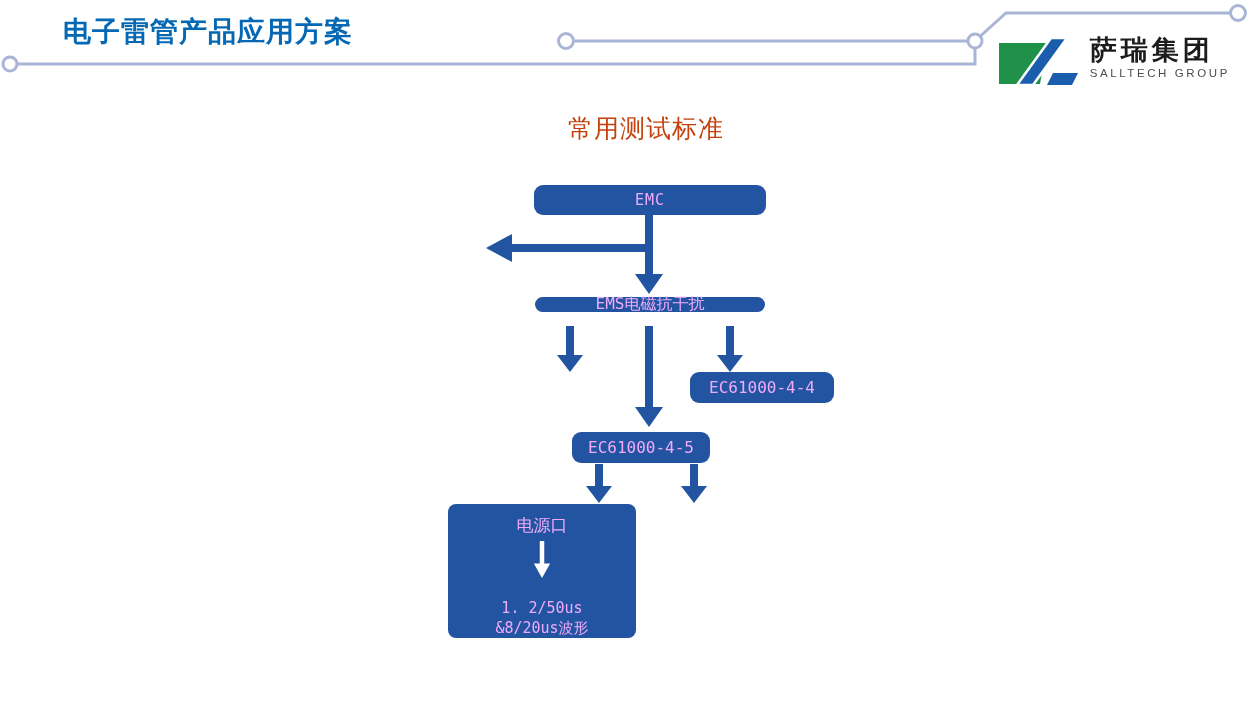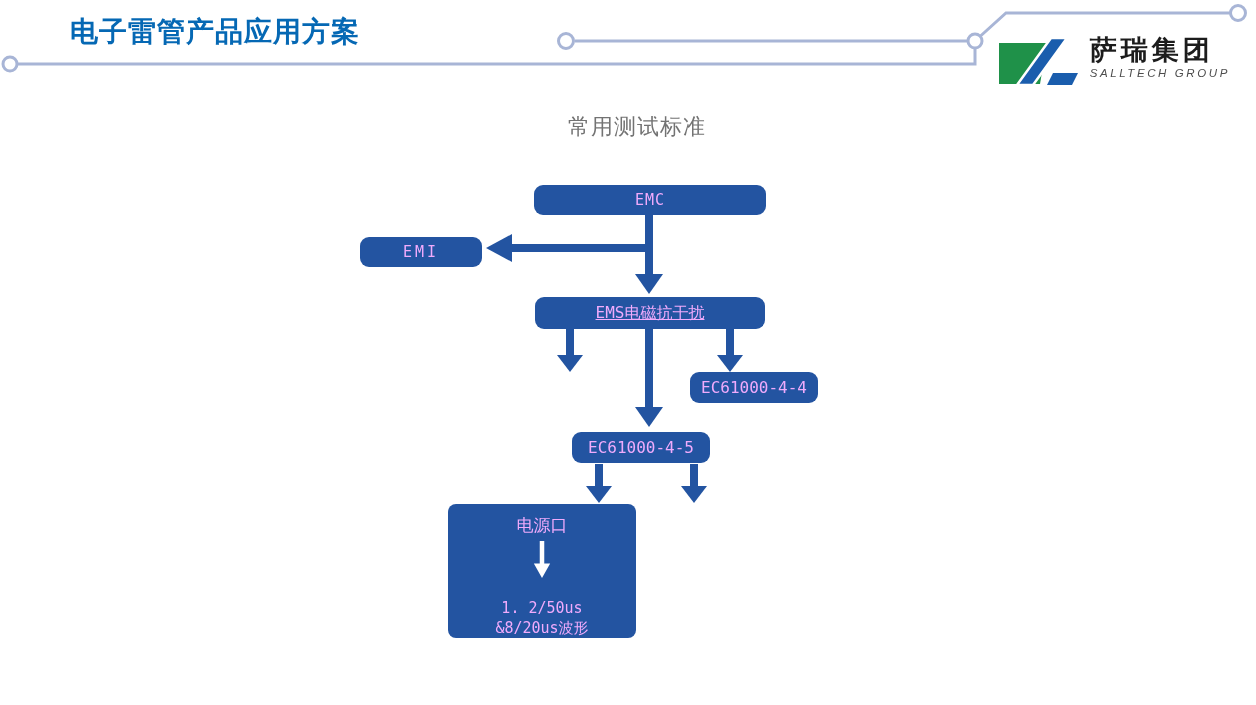--- a/index.html
+++ b/index.html
@@ -5,60 +5,60 @@
   html,body { margin:0; padding:0; background:#ffffff; }
   .slide {
     position:relative;
     width:1256px; height:705px;
     background:#ffffff;
     overflow:hidden;
     font-family:"Liberation Sans", sans-serif;
   }
   
   .slide-title {
-    position:absolute; left:70px; top:13px;
+    position:absolute; left:63px; top:13px;
     font-size:28px; font-weight:bold;
     color:#0568b4; letter-spacing:1px;
     z-index:3;
   }
   .decor-svg { position:absolute; left:0; top:0; z-index:1; }
   .logo {
     position:absolute; right:26px; top:36px;
     display:flex; align-items:flex-start; z-index:3;
   }
   .logo-mark { width:84px; height:47px; margin-right:8px; margin-top:2px; }
   .logo-text { display:flex; flex-direction:column; }
   .logo-cn {
     font-size:27px; font-weight:bold; color:#1c1c1c;
     letter-spacing:4px; line-height:1.1; white-space:nowrap;
   }
   .logo-en {
     font-size:11.5px; color:#4d4d4d; letter-spacing:2.6px;
-    margin-top:1px; white-space:nowrap;font-style:italic;
+    margin-top:1px; white-space:nowrap;
   }
   
   .diagram-heading {
     position:absolute; left:568px; top:112px;
-    font-size:22px; color:#737373; letter-spacing:1px;
+    font-size:25px; color:#c2410c; letter-spacing:1px;
     z-index:3;
   }
   .connectors { position:absolute; left:0; top:0; z-index:1; }
   .node {
     position:absolute; z-index:2;
     background:#2354a1; color:#f0abfc;
     border-radius:9px;
     display:flex; align-items:center; justify-content:center;
     font-family:"DejaVu Sans Mono","Liberation Mono",monospace;
     box-sizing:border-box;
   }
   .node-emc  { left:534px; top:185px; width:232px; height:30px; font-size:15px; letter-spacing:1px; }
   .node-emi  { left:360px; top:237px; width:122px; height:30px; font-size:15px; letter-spacing:3px; }
-  .node-ems  { left:535px; top:297px; width:230px; height:32px; font-size:16px;text-decoration:underline; }
+  .node-ems  { left:535px; top:297px; width:230px; height:15px; font-size:16px; }
   .node-ec2  { left:463px; top:372px; width:154px; height:31px; font-size:16px; }
-  .node-ec4  { left:690px; top:372px; width:128px; height:31px; font-size:16px; }
+  .node-ec4  { left:690px; top:372px; width:144px; height:31px; font-size:16px; }
   .node-ec5  { left:572px; top:432px; width:138px; height:31px; font-size:16px; }
   .node-big {
     flex-direction:column; justify-content:flex-start;
     border-radius:8px;
   }
   .node-power { left:448px; top:504px; width:188px; height:134px; }
   .node-comm  { left:662px; top:504px; width:187px; height:134px; }
   .big-title { margin-top:10px; font-size:17px; }
   .big-arrow { margin-top:4px; }
   .big-lines { margin-top:20px; font-size:15px; line-height:1.3; text-align:center; }
@@ -116,21 +116,20 @@
 
       <line x1="599" y1="464" x2="599" y2="487"></line>
       <polygon points="586,486 612,486 599,503" stroke="none"></polygon>
 
       <line x1="694" y1="464" x2="694" y2="487"></line>
       <polygon points="681,486 707,486 694,503" stroke="none"></polygon>
     </g>
   </svg>
 
   <div class="node node-emc">EMC</div>
-  <div class="node node-emi">EMI</div>
   <div class="node node-ems">EMS电磁抗干扰</div>
   <div class="node node-ec4">EC61000-4-4</div>
   <div class="node node-ec5">EC61000-4-5</div>
 
   <div class="node node-big node-power">
     <div class="big-title">电源口</div>
     <svg class="big-arrow" width="22" height="42" viewBox="0 0 22 42">
       <line x1="11" y1="0" x2="11" y2="26" stroke="#ffffff" stroke-width="5"></line>
       <polygon points="2,25 20,25 11,41" fill="#ffffff"></polygon>
     </svg>

